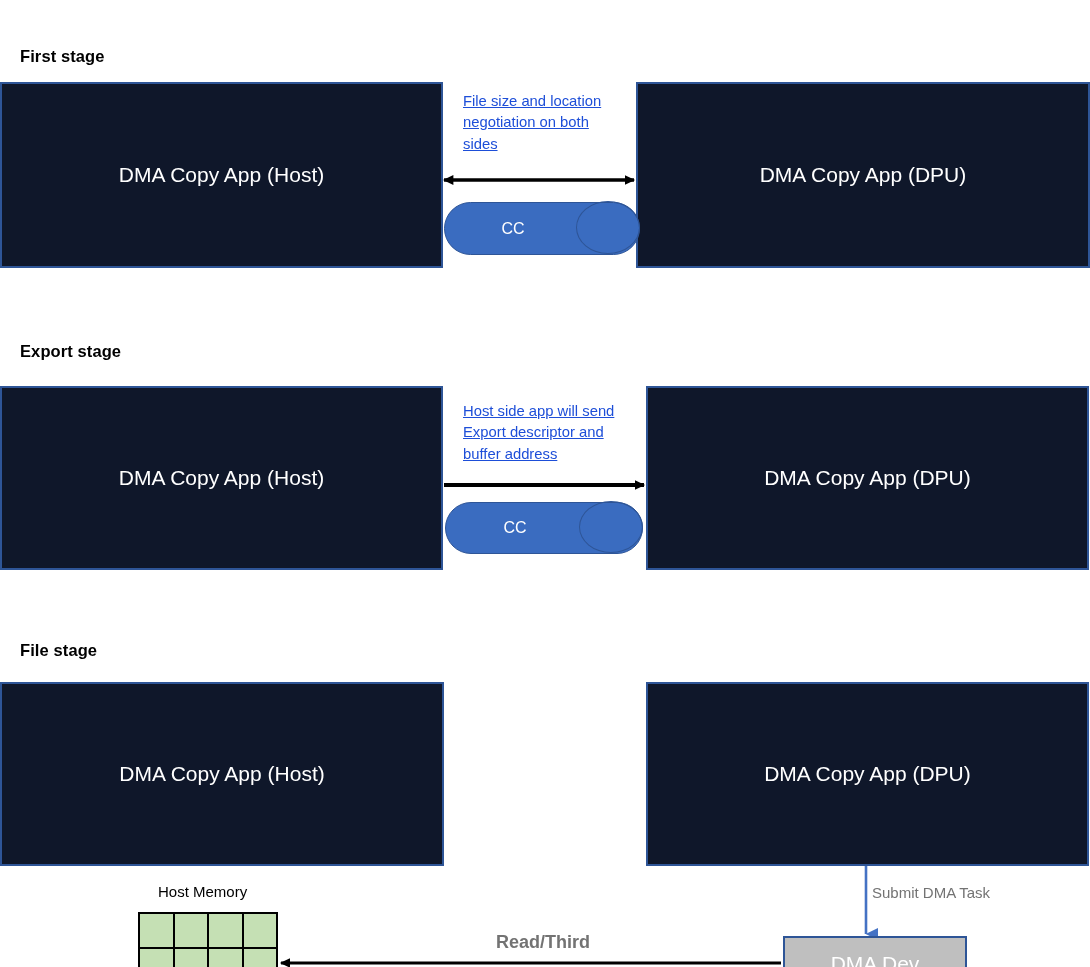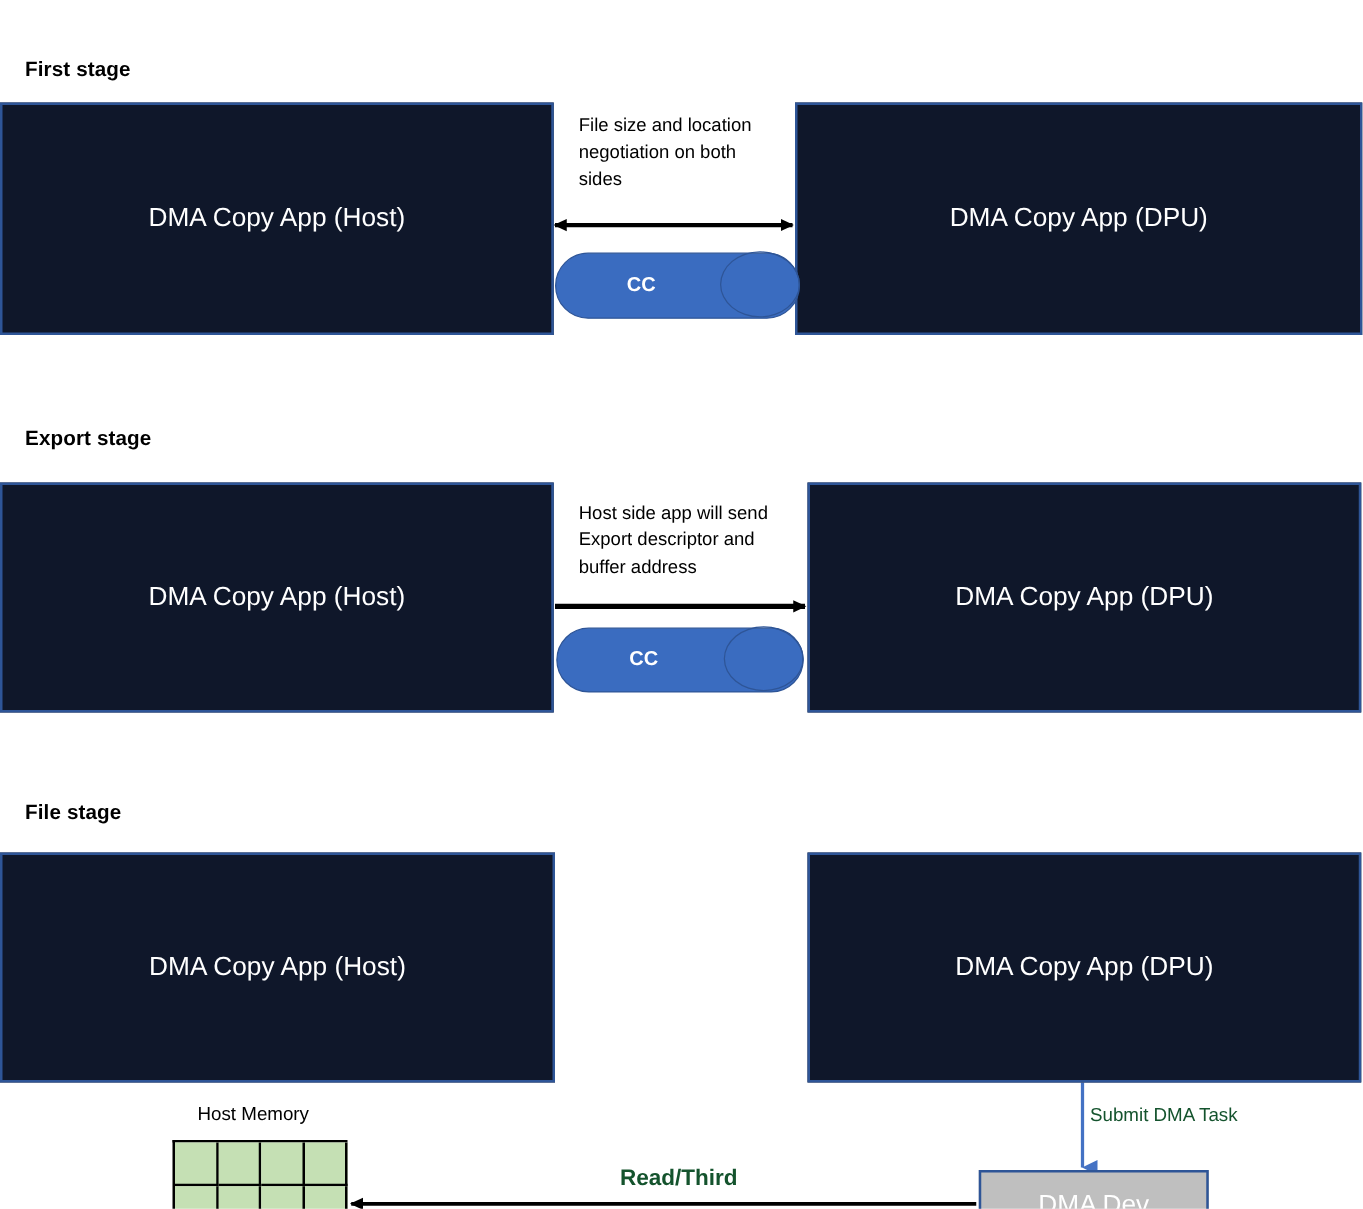--- a/index.html
+++ b/index.html
@@ -52,22 +52,23 @@
     font-weight: normal;
     white-space: nowrap;
     line-height: 1.2;
   }
 
   
   .caption {
     position: absolute;
     font-size: 14.8px;
     line-height: 1.45;
-    color: #000000;
+    color: #1d4ed8;
     white-space: pre-line;
+    text-decoration: underline;
   }
 
   
   .cc-shape {
     position: absolute;
   }
   .cc-body {
     position: absolute;
     left: 0; top: 0;
     width: 100%;
@@ -91,21 +92,21 @@
   .cc-label {
     position: absolute;
     left: 0; top: 0;
     width: 100%;
     height: 100%;
     display: flex;
     align-items: center;
     justify-content: center;
     color: #ffffff;
     font-size: 16px;
-    font-weight: bold;
+    font-weight: normal;
     padding-right: 58px;
     box-sizing: border-box;
   }
   .mem-title {
     position: absolute;
     font-size: 15px;
     color: #000000;
     white-space: nowrap;
   }
   .mem-grid {
@@ -145,21 +146,21 @@
     width: 1090px;
     height: 967px;
     pointer-events: none;
     overflow: visible;
   }
 
   
   .arrow-label {
     position: absolute;
     font-size: 15px;
-    color: #14532d;
+    color: #737373;
     white-space: nowrap;
   }
   .arrow-label.bold {
     font-weight: bold;
     font-size: 18px;
   }
 </style>
 </head>
 <body>
 

